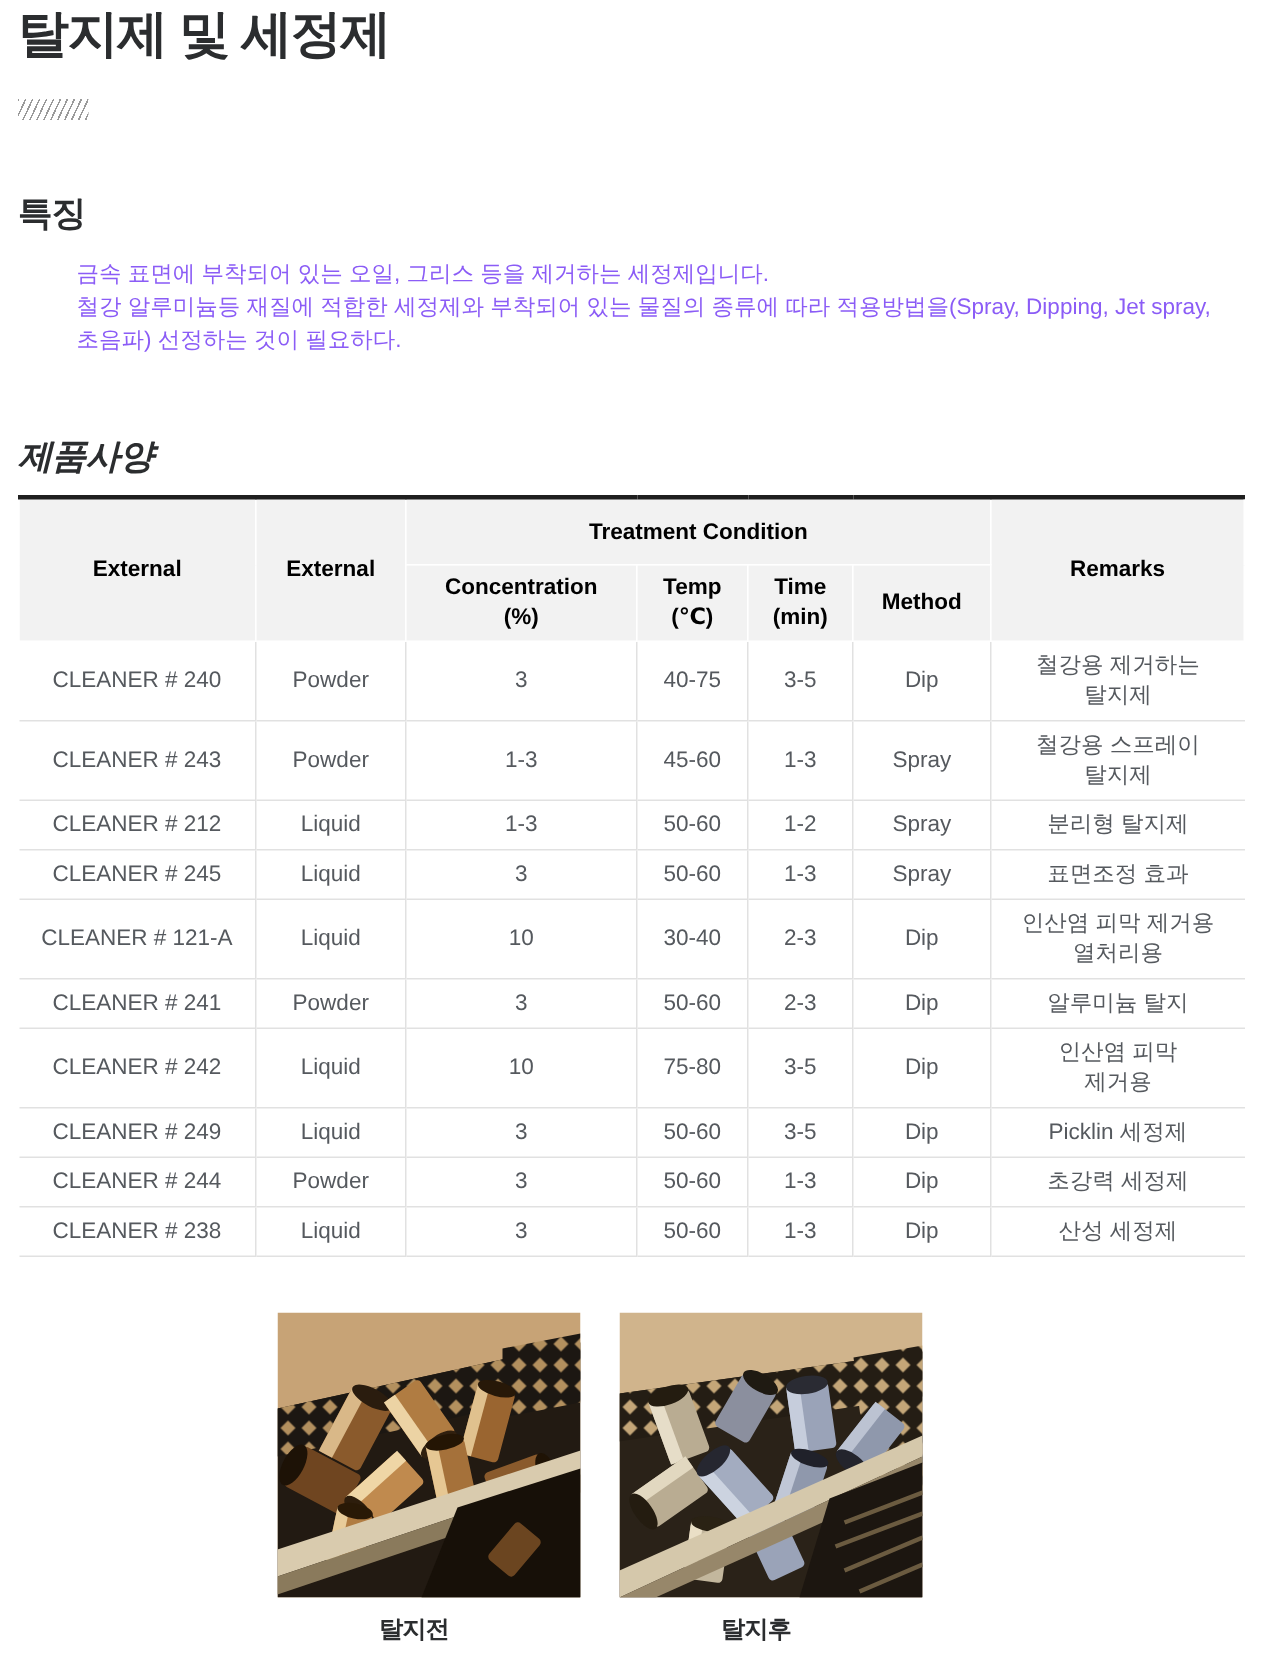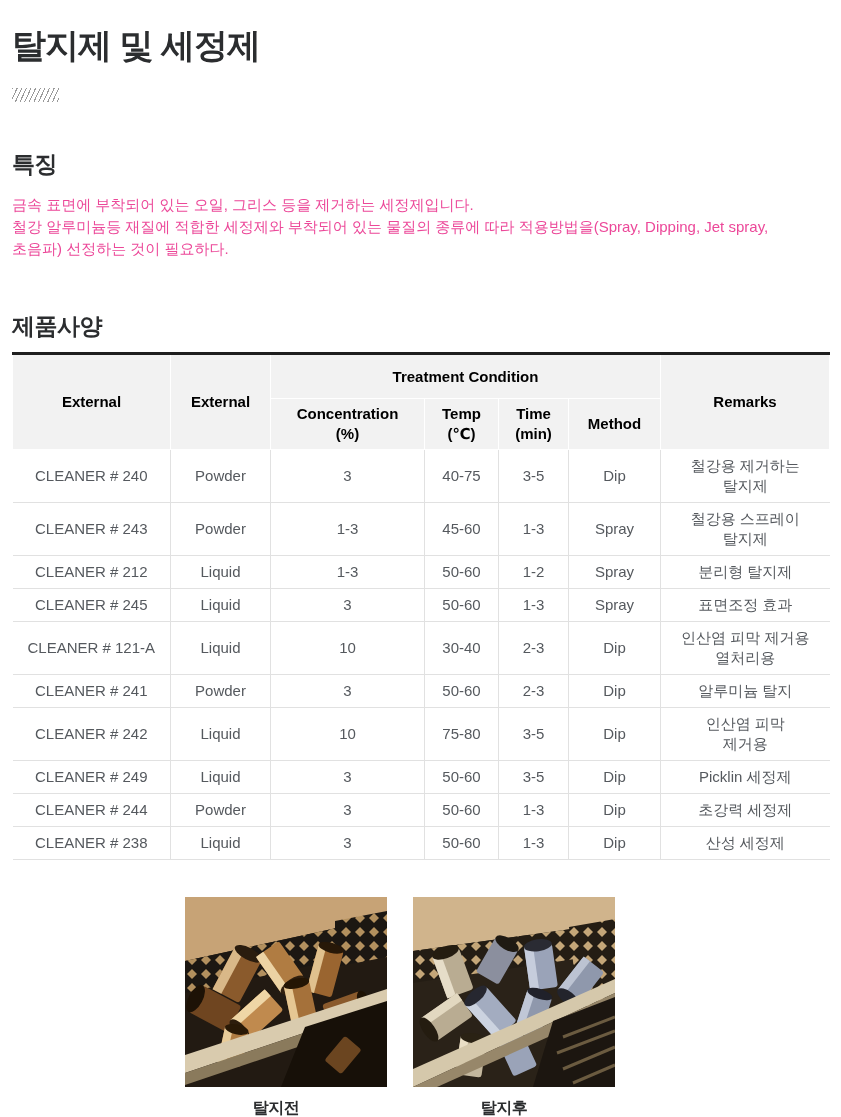--- a/index.html
+++ b/index.html
@@ -5,21 +5,21 @@
   * { box-sizing: border-box; margin: 0; padding: 0; }
   html, body { background: #ffffff; }
   body {
     width: 841px;
     font-family: "Liberation Sans", "DejaVu Sans", sans-serif;
     color: #4b4f54;
   }
   .page { width: 841px; padding: 0 12px; }
 
   .page-title {
-    margin-top: 24px;
+    margin-top: 2px;
     font-size: 34px;
     line-height: 42px;
     font-weight: 700;
     letter-spacing: -1px;
     color: #2b2d2f;
   }
   .hatch {
     margin-top: 22px;
     width: 47px;
     height: 14px;
@@ -31,25 +31,26 @@
     font-size: 23px;
     line-height: 28px;
     font-weight: 700;
     letter-spacing: -0.5px;
     color: #2b2d2f;
   }
   .features-text {
     margin-top: 16px;
     font-size: 15px;
     line-height: 22px;
-    color: #ec4899;
+    color: #8b5cf6;
     white-space: pre-line;
     max-width: 812px;
-  }
-  .specs-heading { margin-top: 52px; }
+    margin-left: 39px;
+  }
+  .specs-heading { margin-top: 52px; font-style: italic; }
 
   table.spec-table {
     margin-top: 12px;
     width: 817px;
     border-collapse: collapse;
     table-layout: fixed;
     border-top: 3px solid #1f1f1f;
     border-bottom: 1px solid #e1e1e1;
     font-size: 15px;
   }

